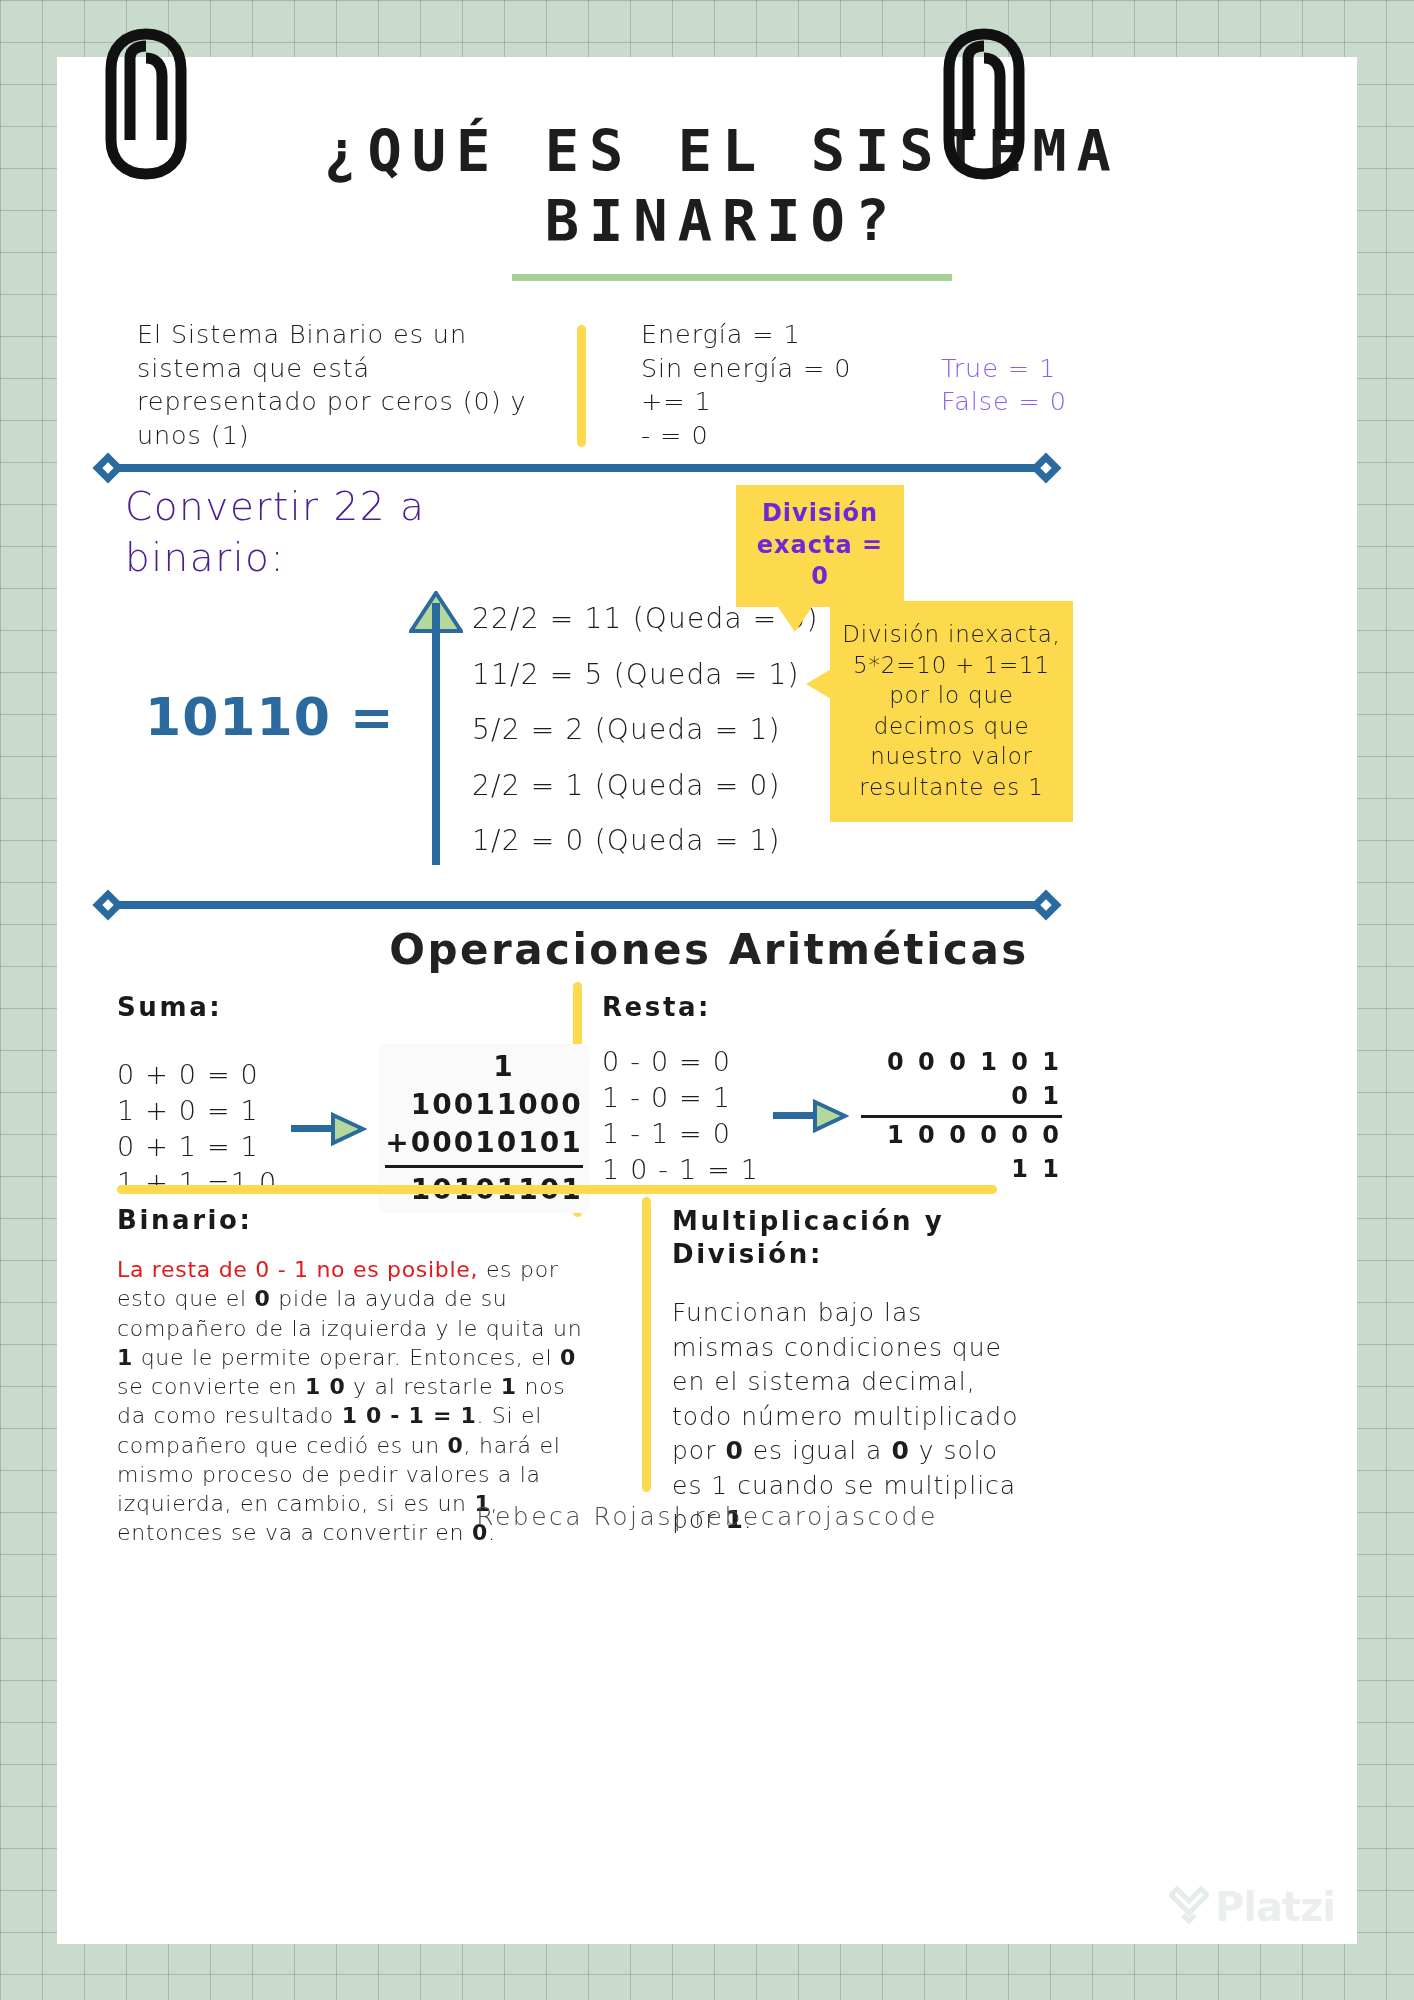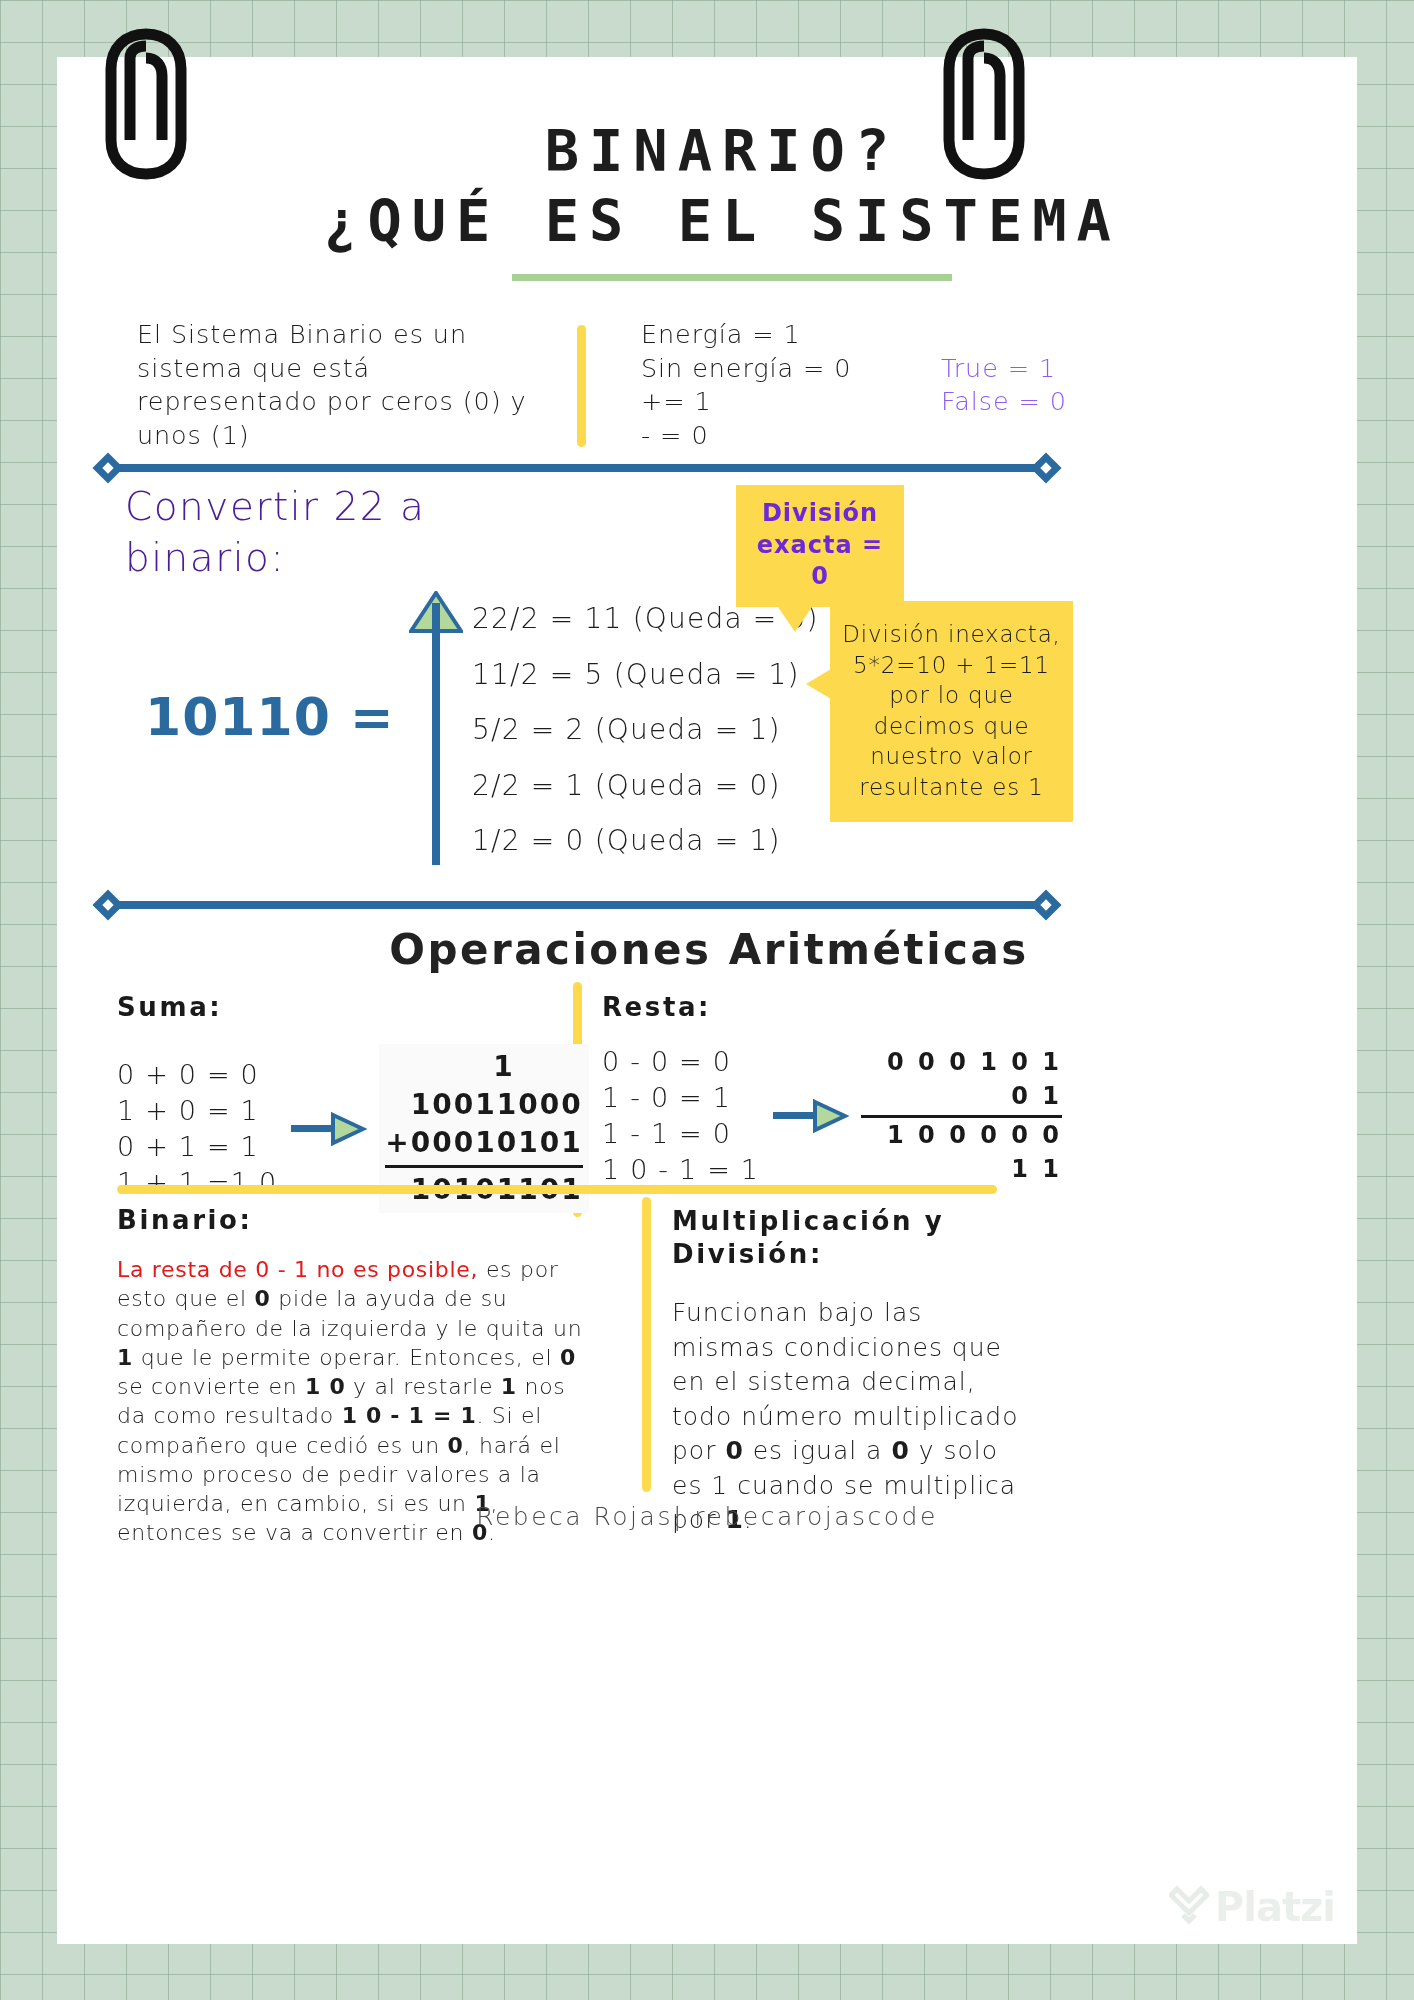--- a/index.html
+++ b/index.html
@@ -424,22 +424,22 @@
   <div class="clip right">
     <svg width="86" height="152" viewBox="0 0 86 152">
       <path d="M43 6 C 64 6, 78 20, 78 41 L78 112 C78 133, 64 146, 43 146 C22 146, 8 133, 8 112 L8 41 C8 20, 22 6, 43 6 Z" fill="none" stroke="#111111" stroke-width="11"></path>
       <path d="M43 30 C 53 30, 59 37, 59 48 L59 112" fill="none" stroke="#111111" stroke-width="11"></path>
       <path d="M27 30 L27 112" fill="none" stroke="#111111" stroke-width="11"></path>
       <path d="M27 30 C27 22, 34 18, 43 18" fill="none" stroke="#111111" stroke-width="11"></path>
     </svg>
   </div>
 
   <div class="title-wrap">
+    <div class="title">¿QUÉ ES EL SISTEMA</div>
     <div class="title">BINARIO?</div>
-    <div class="title">¿QUÉ ES EL SISTEMA</div>
     <div class="title-rule"></div>
   </div>
 
   <div class="intro-row">
     <div class="intro-left">El Sistema Binario es un sistema que está representado por ceros (0) y unos (1)</div>
     <div class="intro-divider"></div>
     <div class="intro-mid" style="white-space:pre-line">Energía = 1
 Sin energía = 0
 += 1
 - = 0</div>

